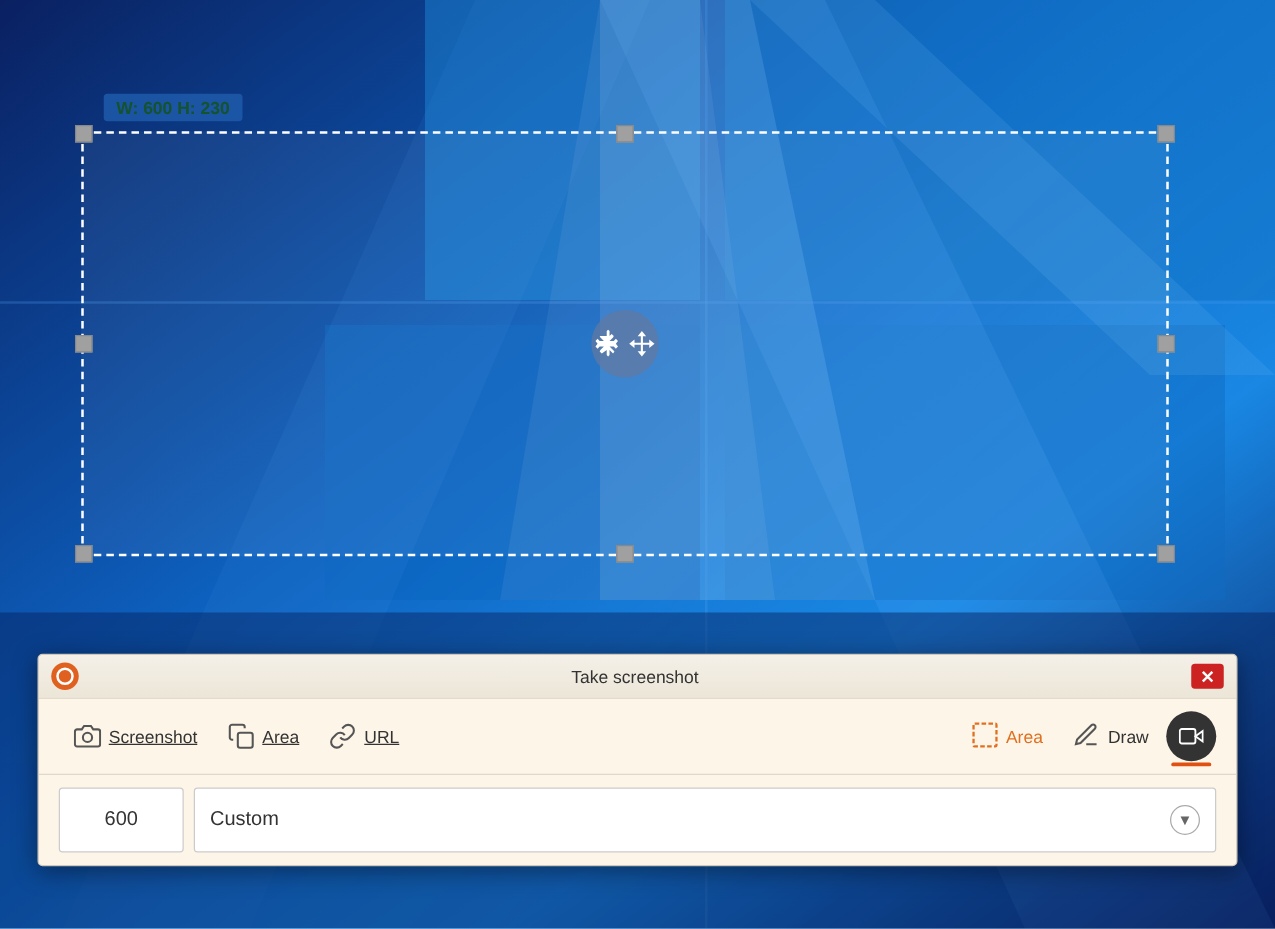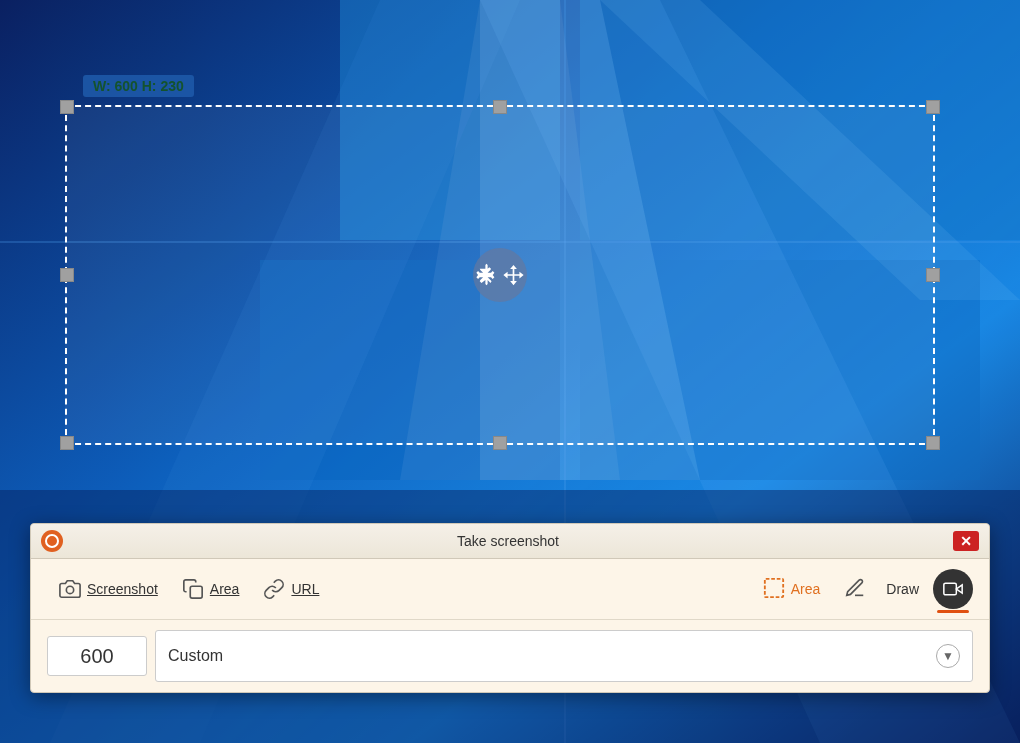--- a/index.html
+++ b/index.html
@@ -197,21 +197,21 @@
       border: none;
       cursor: pointer;
       font-size: 14px;
       color: #e07020;
       font-weight: 500;
     }
 
     .draw-btn {
       display: flex;
       align-items: center;
-      gap: 20px;
+      gap: 6px;
       padding: 6px 10px;
       background: none;
       border: none;
       cursor: pointer;
       font-size: 14px;
       color: #333;
     }
 
     .webcam-btn {
       width: 40px;
@@ -239,24 +239,24 @@
 
     .dialog-inputs {
       display: flex;
       align-items: center;
       padding: 10px 16px;
       gap: 8px;
     }
 
     .dim-input {
       width: 100px;
-      height: 40px;
+      height: 52px;
       border: 1px solid #ccc;
       background: white;
-      font-size: 20px;
+      font-size: 16px;
       text-align: center;
       border-radius: 3px;
       color: #333;
       outline: none;
     }
 
     .custom-select {
       flex: 1;
       height: 52px;
       border: 1px solid #ccc;

